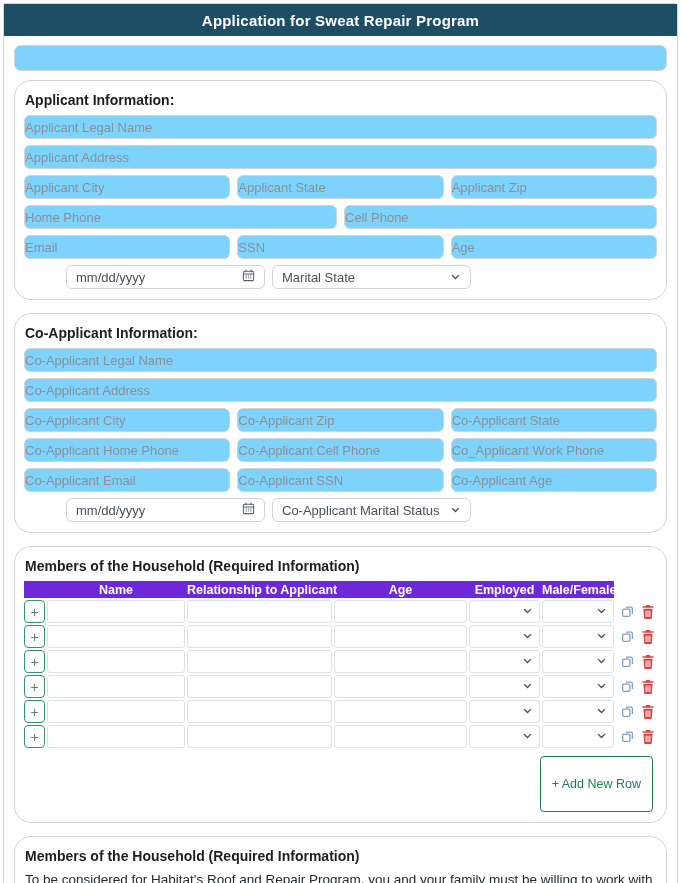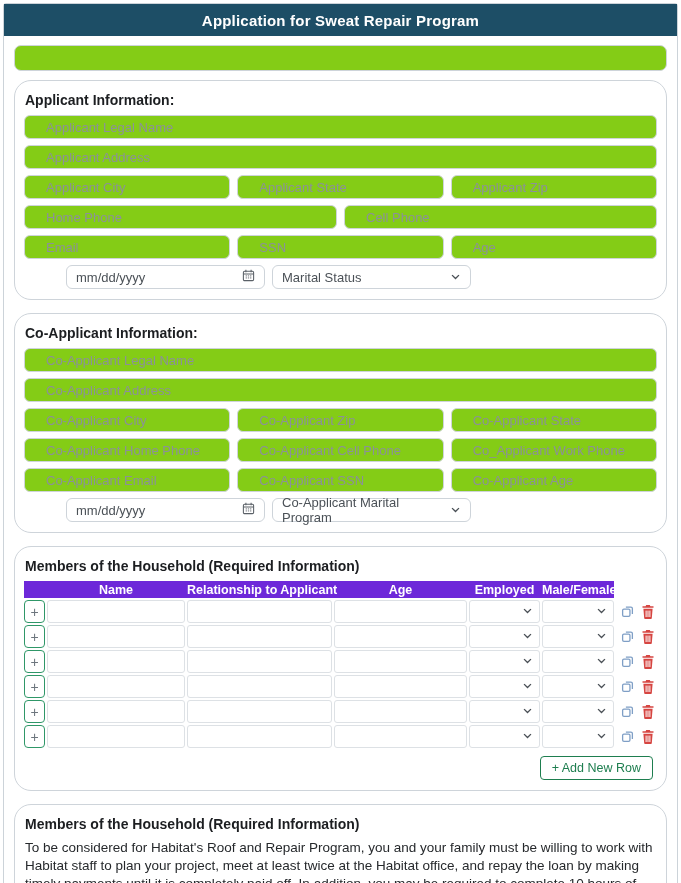--- a/index.html
+++ b/index.html
@@ -9,22 +9,22 @@
   .card-header {
     background: #1d4e66; color: #fff; height: 32px;
     display: flex; align-items: center; justify-content: center;
     font-size: 15px; font-weight: bold; letter-spacing: .2px;
   }
   .card-body { padding: 9px 10px 12px 10px; }
 
   .input {
     display: block; width: 100%; height: 24px;
     border: 1px solid #ced4da; border-radius: 6px;
-    padding: 0 21px; font-size: 13px; color: #495057;
-    font-family: "Liberation Sans", sans-serif; background: #84cc16; outline: none;
+    padding: 0 0; font-size: 13px; color: #495057;
+    font-family: "Liberation Sans", sans-serif; background: #7dd3fc; outline: none;
   }
   .input::placeholder { color: #8b9198; opacity: 1; }
   .top-input { height: 26px; margin-bottom: 9px; border-radius: 7px; }
 
   .box {
     border: 1px solid #ced4da; border-radius: 17px;
     padding: 9px 9px 10px 9px; margin-bottom: 13px;
   }
   .box h3 { font-size: 14px; color: #1c1e21; margin: 2px 0 7px 1px; }
 
@@ -64,21 +64,21 @@
   }
   .tsel { display: flex; align-items: center; justify-content: flex-end; cursor: pointer; }
   .icon-btn { background: none; border: none; padding: 0; cursor: pointer;
     display: inline-flex; align-items: center; }
   .icon-copy { margin-left: 5px; }
   .icon-trash { margin-left: 6px; }
 
   .addrow-wrap { display: flex; justify-content: flex-end; margin: 8px 4px 0 0; }
   .addrow {
     border: 1px solid #1e7e4f; color: #1e7e4f; background: #fff;
-    border-radius: 4px; font-size: 12.5px; padding: 4px 11px; cursor: pointer;
+    border-radius: 4px; font-size: 12.5px; padding: 20px 11px; cursor: pointer;
     font-family: "Liberation Sans", sans-serif;
   }
 
   
   .partner-box p { font-size: 13.5px; color: #26292c; line-height: 1.35; margin: 1px 0 7px 1px; }
 </style>
 </head>
 <body>
 
 <div class="card">
@@ -112,21 +112,21 @@
           <span>mm/dd/yyyy</span>
           <span>
             <svg width="13" height="13" viewBox="0 0 16 16" fill="none" stroke="#5a6067" stroke-width="1.3">
               <rect x="1.7" y="2.7" width="12.6" height="11.6" rx="1.5"></rect>
               <path d="M1.7 6.2h12.6 M4.8 1v3 M11.2 1v3"></path>
               <path d="M4.5 8.5h1.6 M7.2 8.5h1.6 M9.9 8.5h1.6 M4.5 11h1.6 M7.2 11h1.6 M9.9 11h1.6" stroke-width="1.1"></path>
             </svg>
           </span>
         </div>
         <div class="fakefield">
-          <span>Marital Status</span>
+          <span>Marital State</span>
           <span>
             <svg width="11" height="11" viewBox="0 0 16 16" fill="none" stroke="#4a5056" stroke-width="2">
                 <path d="M3 6l5 5 5-5"></path>
               </svg>
           </span>
         </div>
         <div class="spacer"></div>
       </div>
     </section>
 
@@ -154,21 +154,21 @@
           <span>mm/dd/yyyy</span>
           <span>
             <svg width="13" height="13" viewBox="0 0 16 16" fill="none" stroke="#5a6067" stroke-width="1.3">
               <rect x="1.7" y="2.7" width="12.6" height="11.6" rx="1.5"></rect>
               <path d="M1.7 6.2h12.6 M4.8 1v3 M11.2 1v3"></path>
               <path d="M4.5 8.5h1.6 M7.2 8.5h1.6 M9.9 8.5h1.6 M4.5 11h1.6 M7.2 11h1.6 M9.9 11h1.6" stroke-width="1.1"></path>
             </svg>
           </span>
         </div>
         <div class="fakefield">
-          <span>Co-Applicant Marital Program</span>
+          <span>Co-Applicant Marital Status</span>
           <span>
             <svg width="11" height="11" viewBox="0 0 16 16" fill="none" stroke="#4a5056" stroke-width="2">
                 <path d="M3 6l5 5 5-5"></path>
               </svg>
           </span>
         </div>
         <div class="spacer"></div>
       </div>
     </section>
 

